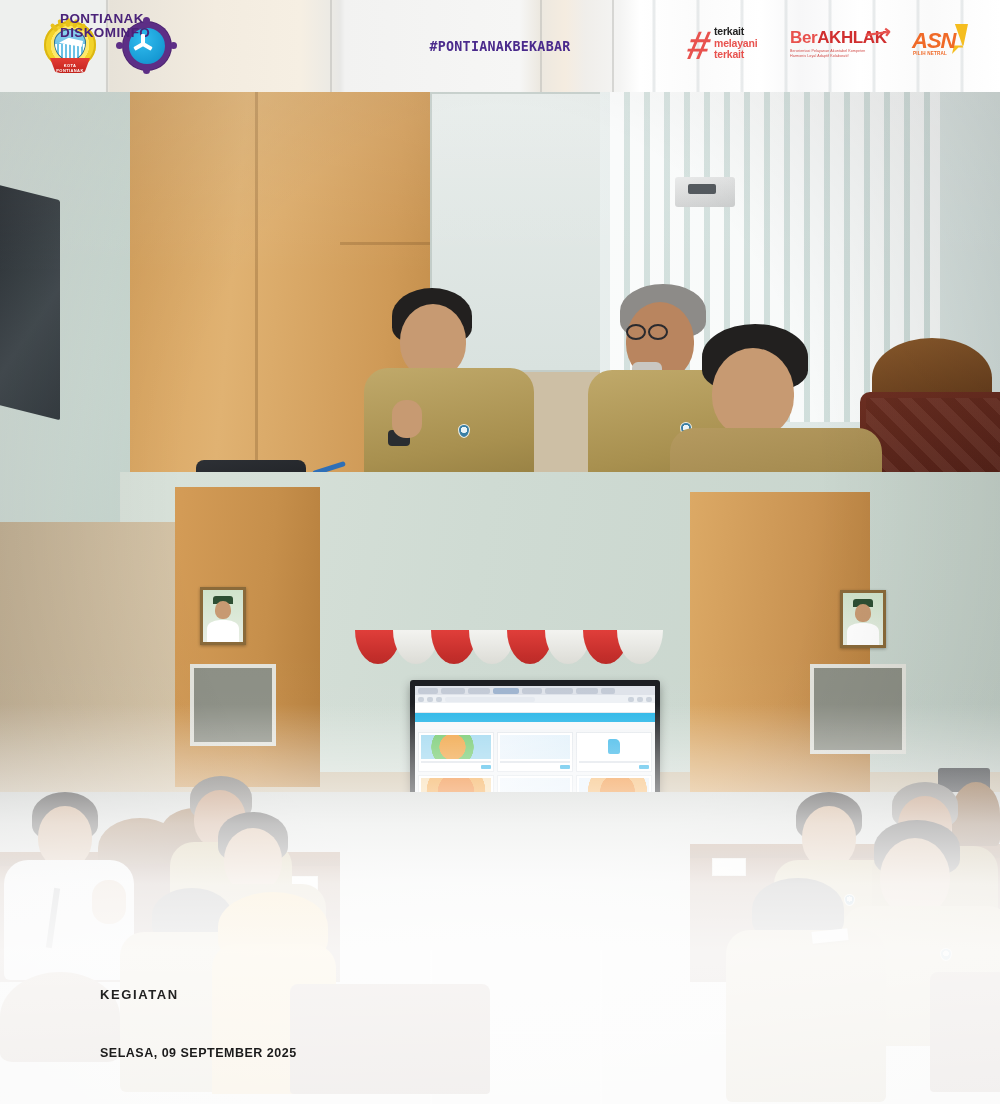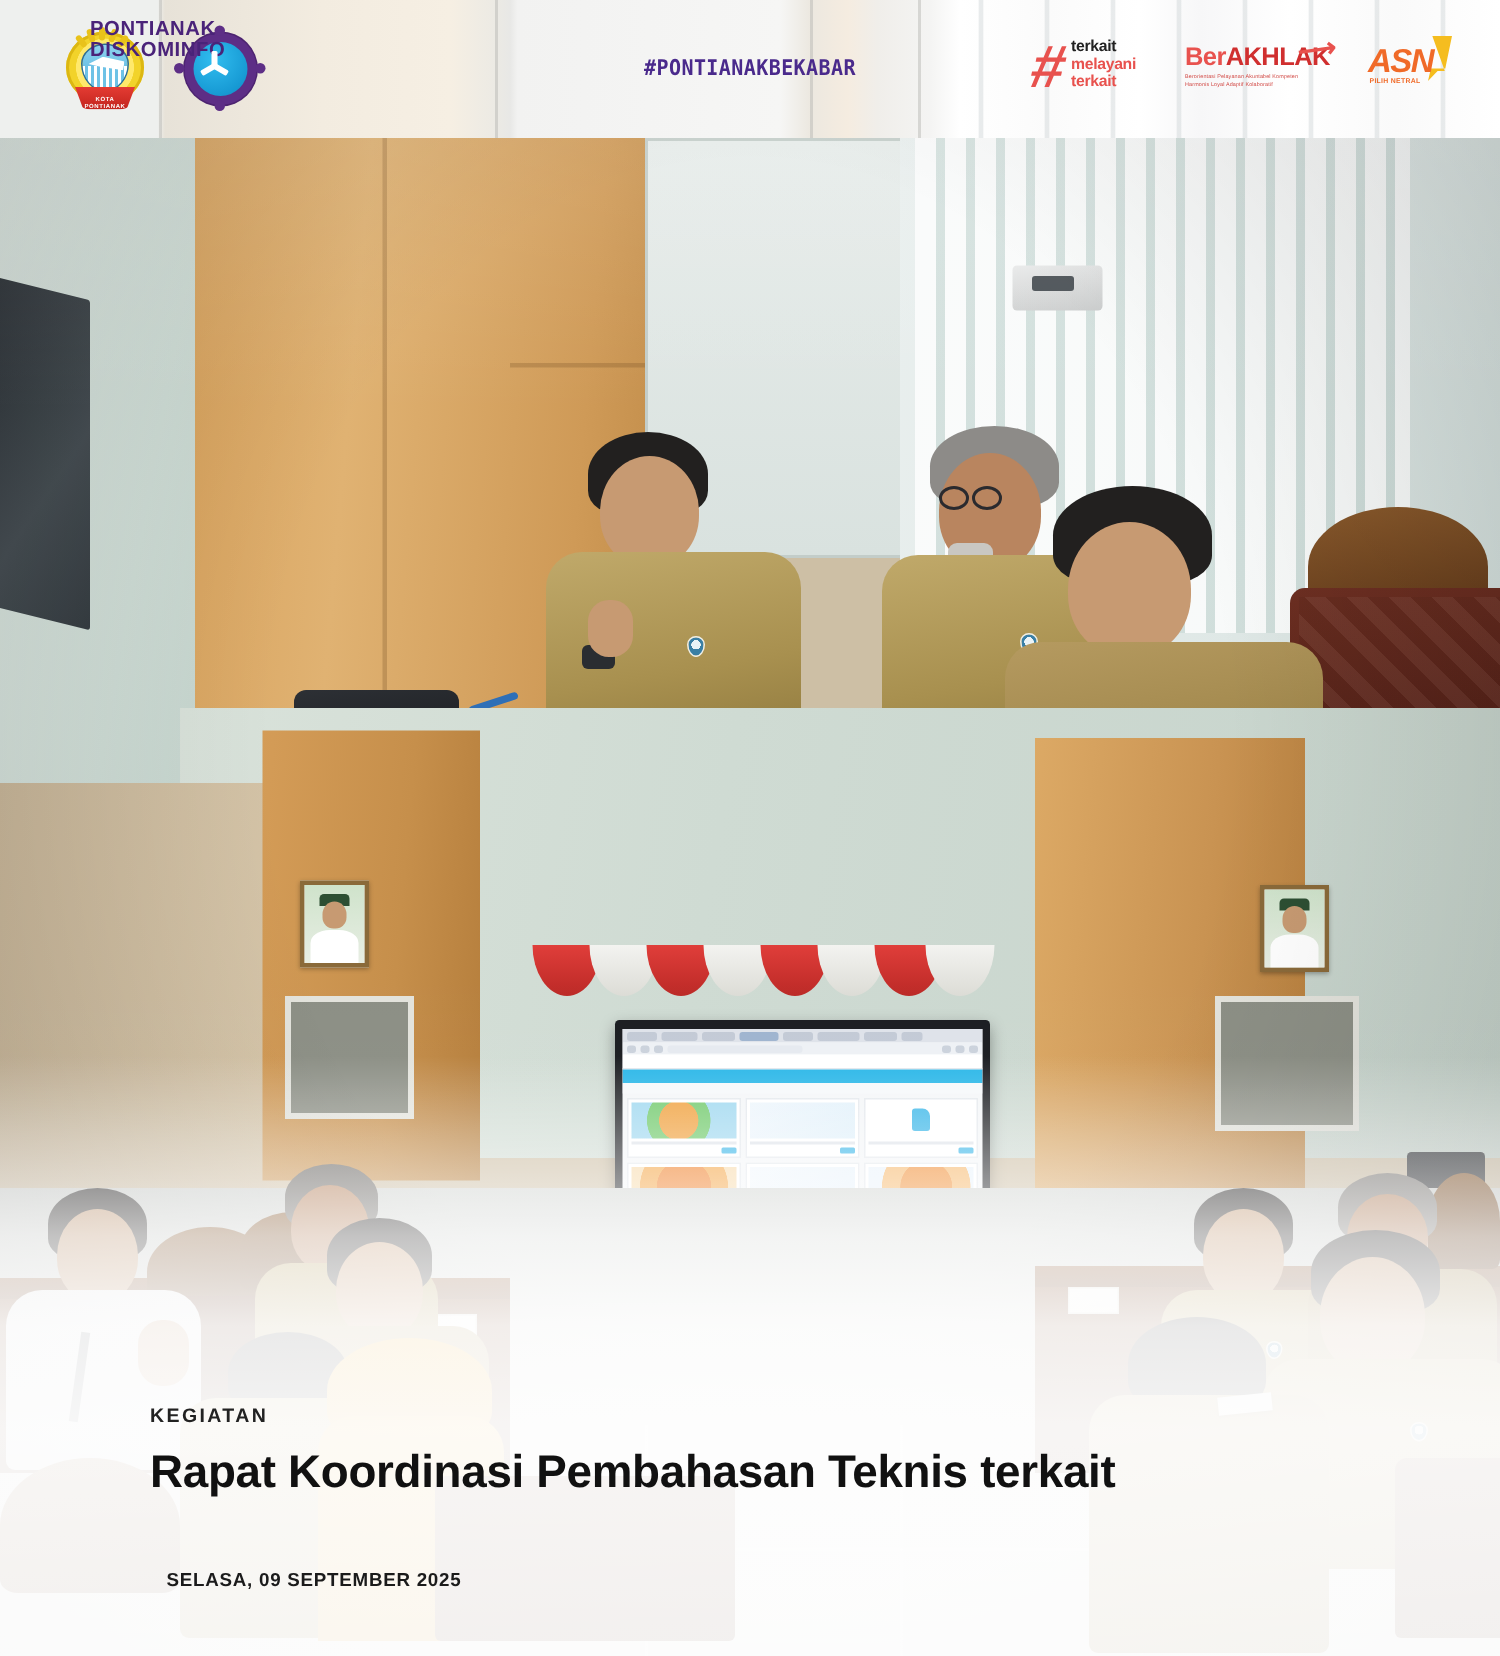--- a/index.html
+++ b/index.html
@@ -286,21 +286,21 @@
       rgba(255,255,255,.93) 100%);
     z-index:8; pointer-events:none;
   }
 
   
   .caption{ position:absolute; left:100px; bottom:44px; width:830px; z-index:10; }
   .kat{ font-size:13px; font-weight:bold; letter-spacing:1.6px; color:#222; }
   .title{ margin-top:11px; font-size:30.5px; font-weight:bold; color:#111;
           line-height:1.30; letter-spacing:-.2px; }
   .date{ margin-top:44px; font-size:12.5px; font-weight:bold;
-         letter-spacing:.5px; color:#1b1b1b;margin-left:11px; }
+         letter-spacing:.5px; color:#1b1b1b; }
 </style>
 </head>
 <body>
 
 <div class="card">
 
   <div class="logo-band">
     <div class="blinds"></div>
     <div class="band-seam" style="left:106px"></div>
     <div class="band-seam" style="left:330px"></div>
@@ -622,18 +622,17 @@
 
     <div class="haze"></div>
     <div class="vign"></div>
   </div>
 
   <div class="fade"></div>
 
   <div class="caption">
     <div class="kat">KEGIATAN</div>
     <div class="title">
-      <div>Rapat Koordinasi Pembahasan Teknis terkait</div>
     </div>
     <div class="date">SELASA, 09 SEPTEMBER 2025</div>
   </div>
 
 </div>
 
 </body></html>

